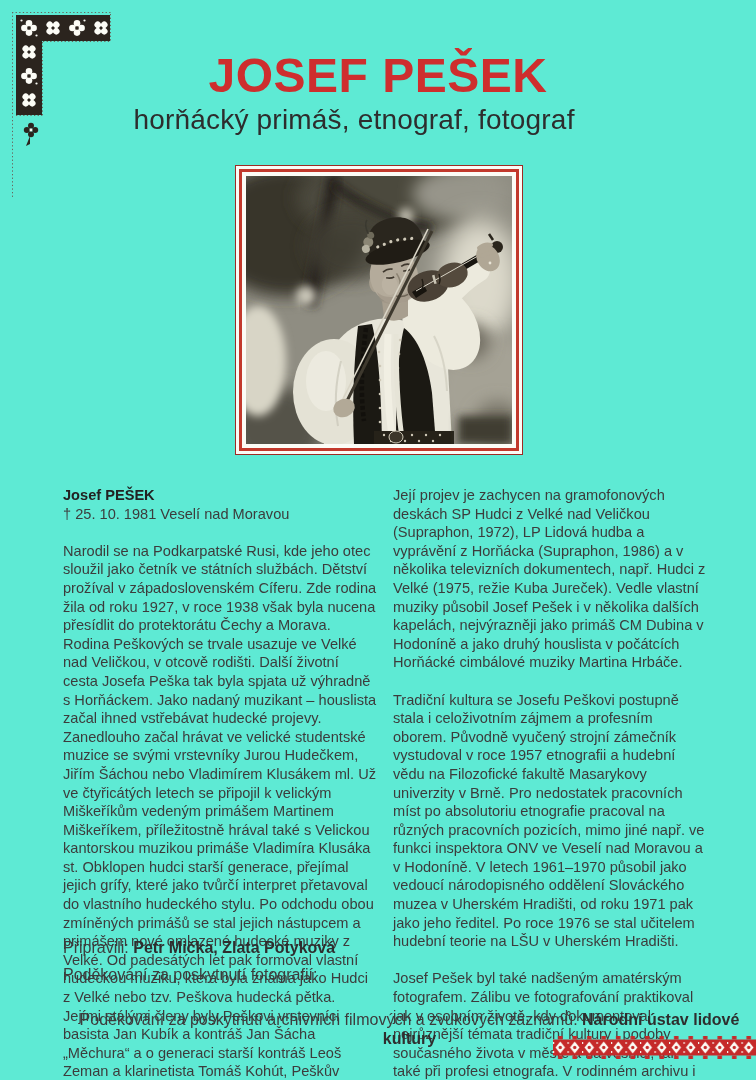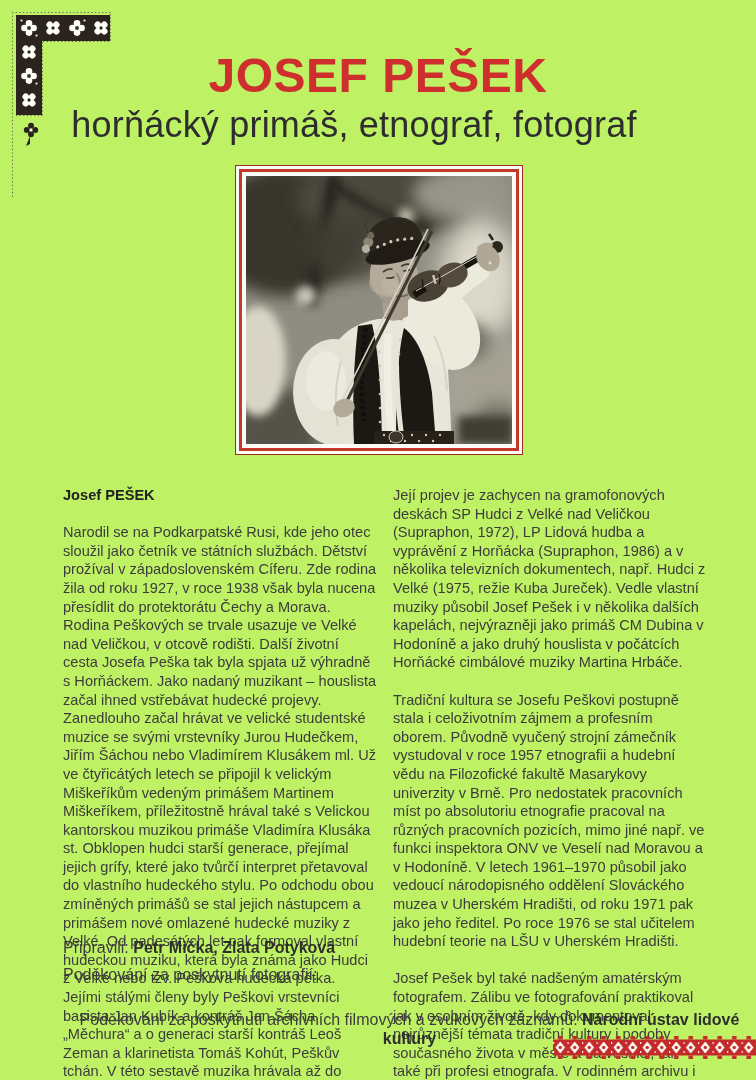--- a/index.html
+++ b/index.html
@@ -1,23 +1,23 @@
 <!DOCTYPE html>
 <html lang="cs"><head>
 <meta charset="utf-8">
 <style>
   html,body{margin:0;padding:0;}
   body{width:756px;height:1080px;font-family:"Liberation Sans",sans-serif;}
-  .page{position:relative;width:756px;height:1080px;background:#bef264;overflow:hidden;}
+  .page{position:relative;width:756px;height:1080px;background:#5eead4;overflow:hidden;}
 
   
   .title{position:absolute;top:48px;left:0;width:756px;text-align:center;
          font-size:48px;font-weight:bold;color:#CE2E2E;letter-spacing:.5px;margin:0;}
   .subtitle{position:absolute;top:104px;left:0;width:708px;text-align:center;
-         font-size:36px;color:#2D2D2D;letter-spacing:.2px;}
+         font-size:28px;color:#2D2D2D;letter-spacing:.2px;}
 
   
   .corner-ornament{position:absolute;left:10px;top:10px;}
   .bottom-ornament{position:absolute;left:553px;top:1036px;}
 
   
   .photo-frame{position:absolute;left:235px;top:165px;border:1.5px solid #9E2B24;padding:3px;background:#FCFCF6;}
   .photo-frame-inner{border:3px solid #C2392C;padding:4px;background:#FCFCF6;}
   .photo-frame svg{display:block;}
 
@@ -265,20 +265,21 @@
             </g>
           <ellipse cx="150" cy="261" rx="7" ry="6" fill="#3C362A" stroke="#CFC9B8" stroke-width="1"></ellipse>
           <rect x="212" y="240" width="54" height="28" fill="#3F3C31" filter="url(#b4)"></rect>
         </g>
       </svg>
     </div>
   </div>
 
   <div class="col col-left">
     <div class="bio-name">Josef PEŠEK</div>
+    <div>† 25. 10. 1981 Veselí nad Moravou</div>
     <p class="lead-gap">Narodil se na Podkarpatské Rusi, kde jeho otec sloužil jako četník ve státních službách. Dětství prožíval v západoslovenském Cíferu. Zde rodina žila od roku 1927, v roce 1938 však byla nucena přesídlit do protektorátu Čechy a Morava. Rodina Peškových se trvale usazuje ve Velké nad Veličkou, v otcově rodišti. Další životní cesta Josefa Peška tak byla spjata už výhradně s Horňáckem. Jako nadaný muzikant – houslista začal ihned vstřebávat hudecké projevy. Zanedlouho začal hrávat ve velické studentské muzice se svými vrstevníky Jurou Hudečkem, Jiřím Šáchou nebo Vladimírem Klusákem ml. Už ve čtyřicátých letech se připojil k velickým Miškeříkům vedeným primášem Martinem Miškeříkem, příležitostně hrával také s Velickou kantorskou muzikou primáše Vladimíra Klusáka st. Obklopen hudci starší generace, přejímal jejich grífy, které jako tvůrčí interpret přetavoval do vlastního hudeckého stylu. Po odchodu obou zmíněných primášů se stal jejich nástupcem a primášem nové omlazené hudecké muziky z Velké. Od padesátých let pak formoval vlastní hudeckou muziku, která byla známa jako Hudci z Velké nebo tzv. Peškova hudecká pětka. Jejími stálými členy byly Peškovi vrstevníci basista Jan Kubík a kontráš Jan Šácha „Měchura“ a o generaci starší kontráš Leoš Zeman a klarinetista Tomáš Kohút, Peškův tchán. V této sestavě muzika hrávala až do druhé poloviny sedmdesátých let.</p>
   </div>
 
   <div class="col col-right">
     <p>Její projev je zachycen na gramofonových deskách SP Hudci z Velké nad Veličkou (Supraphon, 1972), LP Lidová hudba a vyprávění z Horňácka (Supraphon, 1986) a v několika televizních dokumentech, např. Hudci z Velké (1975, režie Kuba Jureček). Vedle vlastní muziky působil Josef Pešek i v několika dalších kapelách, nejvýrazněji jako primáš CM Dubina v Hodoníně a jako druhý houslista v počátcích Horňácké cimbálové muziky Martina Hrbáče.</p>
     <p>Tradiční kultura se Josefu Peškovi postupně stala i celoživotním zájmem a profesním oborem. Původně vyučený strojní zámečník vystudoval v roce 1957 etnografii a hudební vědu na Filozofické fakultě Masarykovy univerzity v Brně. Pro nedostatek pracovních míst po absolutoriu etnografie pracoval na různých pracovních pozicích, mimo jiné např. ve funkci inspektora ONV ve Veselí nad Moravou a v Hodoníně. V letech 1961–1970 působil jako vedoucí národopisného oddělení Slováckého muzea v Uherském Hradišti, od roku 1971 pak jako jeho ředitel. Po roce 1976 se stal učitelem hudební teorie na LŠU v Uherském Hradišti.</p>
     <p>Josef Pešek byl také nadšeným amatérským fotografem. Zálibu ve fotografování praktikoval jak v osobním životě, kdy dokumentoval nejrůznější témata tradiční kultury i podoby současného života v městě a na vesnici, tak také při profesi etnografa. V rodinném archivu i ve sbírkách Slováckého muzea tak po sobě zanechal stovky fotografických snímků.</p>
   </div>
 
   <div class="credit-row row-prepared">

